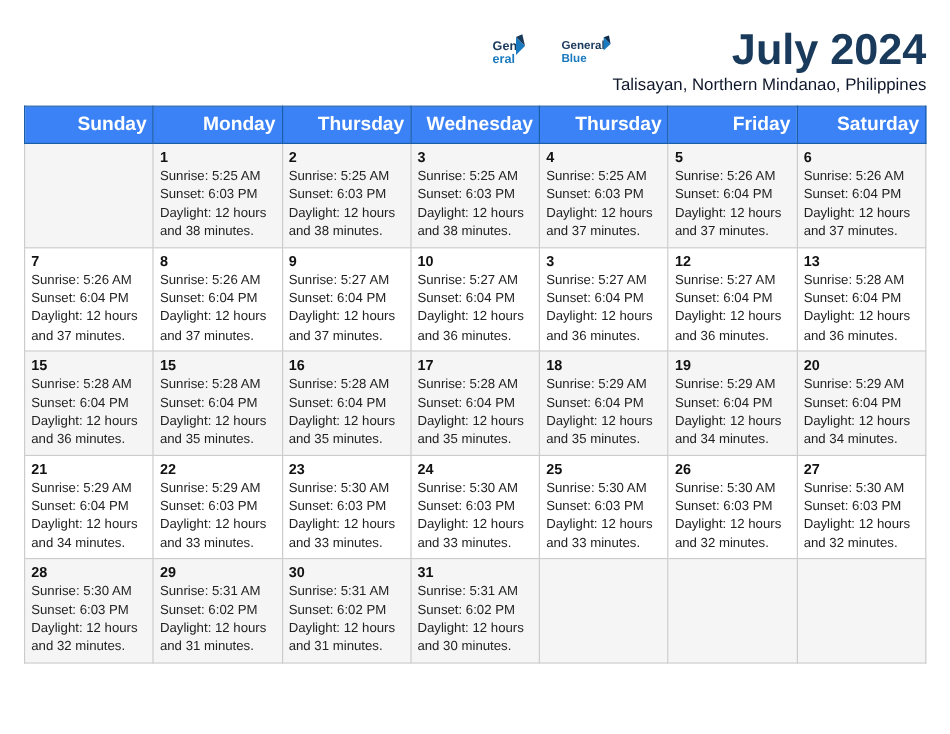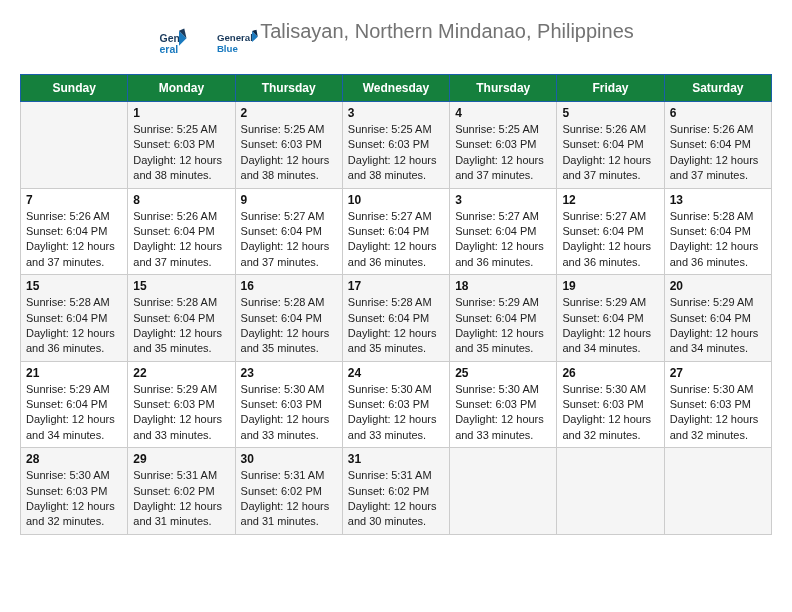--- a/index.html
+++ b/index.html
@@ -5,21 +5,21 @@
     * { box-sizing: border-box; margin: 0; padding: 0; }
     body {
       font-family: Arial, sans-serif;
       background: #fff;
       width: 792px;
       min-height: 612px;
       padding: 20px;
     }
     .header-section {
       display: flex;
-      justify-content: center;
+      justify-content: flex-end;
       align-items: flex-start;
       margin-bottom: 10px;
     }
     .logo {
       display: flex;
       align-items: center;
     }
     .logo-icon {
       width: 30px;
       height: 30px;
@@ -27,34 +27,34 @@
     }
     .title-block {
       text-align: right;
     }
     .month-year {
       font-size: 36px;
       font-weight: bold;
       color: #1a3a5c;
     }
     .location {
-      font-size: 20px;
-      color: #737373;
+      font-size: 14px;
+      color: #0f172a;
     }
     table {
       width: 100%;
       border-collapse: collapse;
       font-size: 11px;
     }
     thead th {
-      background-color: #15803d;
+      background-color: #3b82f6;
       color: #fff;
-      text-align: center;
+      text-align: right;
       padding: 6px 5px;
-      font-size: 12px;
+      font-size: 16px;
       font-weight: bold;
       border: 1px solid #1a5ea8;
     }
     tbody td {
       border: 1px solid #ccc;
       vertical-align: top;
       padding: 4px 5px;
       height: 85px;
       width: calc(100% / 7);
     }
@@ -95,20 +95,21 @@
         <svg width="44" height="44" viewBox="0 0 100 60">
           <text x="2" y="28" font-family="Arial" font-size="22" font-weight="bold" fill="#1a3a5c">General</text>
           <text x="2" y="52" font-family="Arial" font-size="22" font-weight="bold" fill="#1a7abf">Blue</text>
           <polygon points="82,5 95,18 82,30" fill="#1a7abf"></polygon>
           <polygon points="82,5 92,2 95,18" fill="#0a2a4c"></polygon>
         </svg>
       </div>
     </div>
   </div>
   <div class="title-block">
+    <div class="month-year">July 2024</div>
     <div class="location">Talisayan, Northern Mindanao, Philippines</div>
   </div>
 </div>
 
 <table>
   <thead>
     <tr>
     <th>Sunday</th>
         <th>Monday</th>
         <th>Thursday</th>

